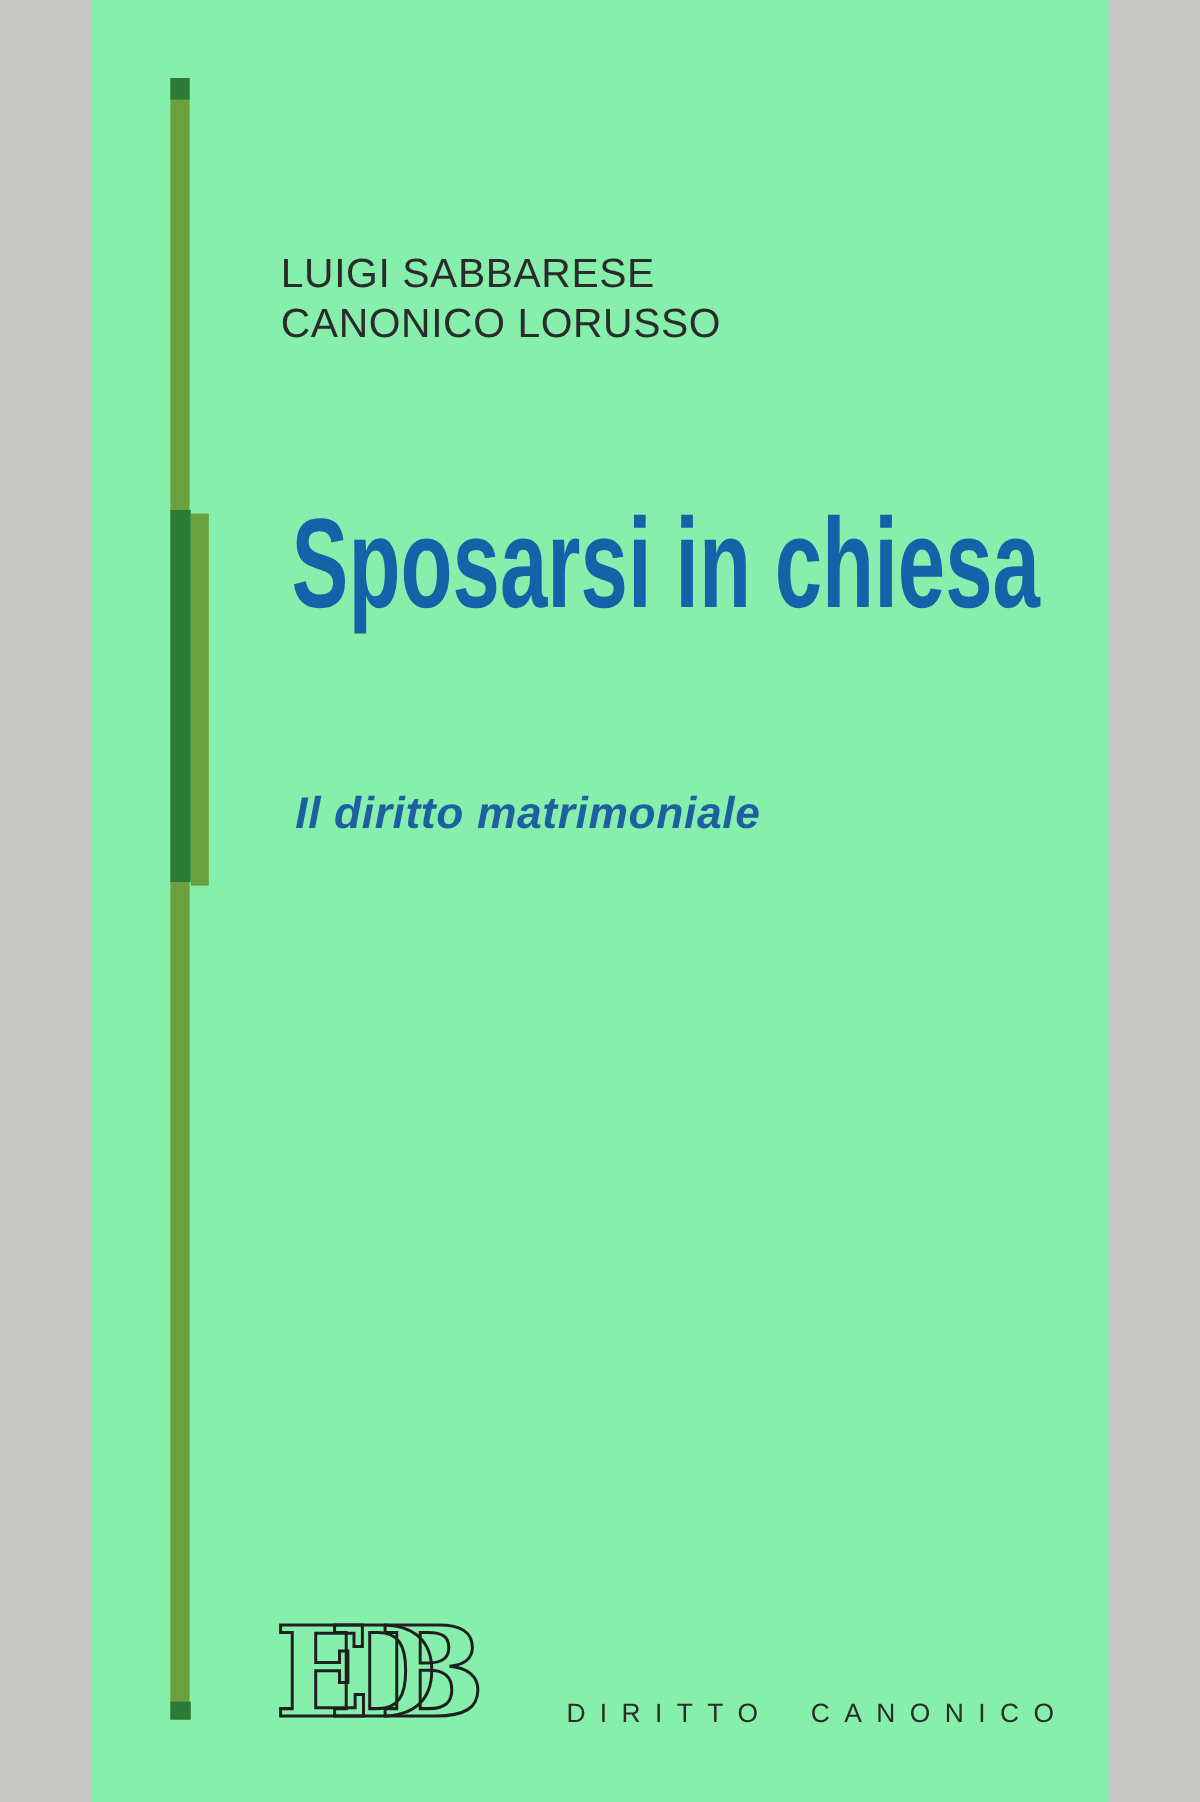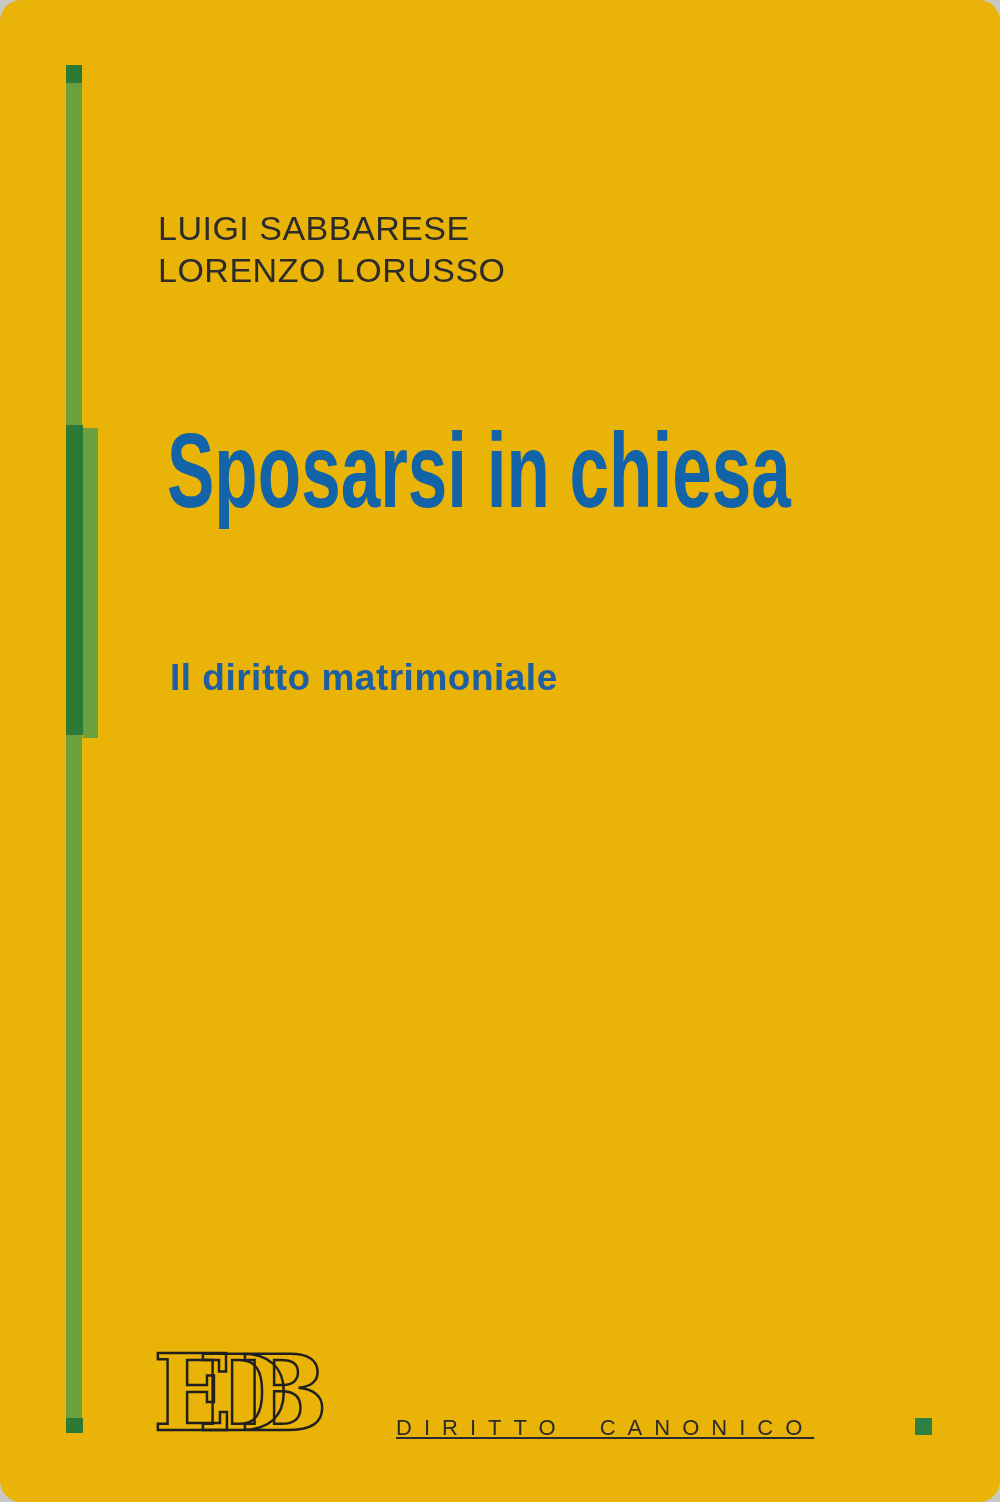--- a/index.html
+++ b/index.html
@@ -1,24 +1,23 @@
 <!DOCTYPE html>
 <html><head>
 <meta charset="utf-8">
 <style>
   html, body { margin: 0; padding: 0; background: #c8c8c4; }
   .cover {
     position: relative;
-    width: 1000px;
+    width: 848px;
     height: 1502px;
-    background: #eab308;
+    background: #86efac;
     overflow: hidden;
     font-family: "Liberation Sans", sans-serif;
     margin: 0 auto;
-    border-radius: 21px;
   }
 
   
   .stripe-main {
     position: absolute; left: 66px; top: 65px;
     width: 16px; height: 1368px;
     background: #6aa03e;
   }
   .stripe-cap-top {
     position: absolute; left: 66px; top: 65px;
@@ -65,20 +64,21 @@
   }
 
   
   .subtitle {
     position: absolute; left: 170px; top: 655px;
     font-size: 37px; line-height: 46px;
     font-weight: bold;
     color: #1e5fa2;
     letter-spacing: 0.5px;
     white-space: nowrap;
+    font-style: italic;
   }
 
   
   .edb-logo {
     position: absolute; left: 150px; top: 1350px;
     width: 175px; height: 88px;
   }
   .edb-logo text {
     font-family: "DejaVu Serif", "Liberation Serif", serif;
     font-weight: bold;
@@ -89,42 +89,41 @@
   }
 
   
   .series {
     position: absolute; left: 396px; top: 1415px;
     font-size: 22px; line-height: 26px;
     color: #2b2b2b;
     letter-spacing: 12px;
     word-spacing: 14px;
     white-space: nowrap;
-    text-decoration: underline;
   }
   .series-square {
     position: absolute; left: 915px; top: 1418px;
     width: 17px; height: 17px;
     background: #2e8044;
   }
 </style>
 </head>
 <body>
 
 <div class="cover">
 
   <div class="stripe-main"></div>
   <div class="stripe-cap-top"></div>
   <div class="stripe-wide-dark"></div>
   <div class="stripe-wide-light"></div>
   <div class="stripe-cap-bottom"></div>
 
   <div class="authors">
     <div>LUIGI SABBARESE</div>
-    <div>LORENZO LORUSSO</div>
+    <div>CANONICO LORUSSO</div>
   </div>
 
   <h1 class="title">Sposarsi in chiesa</h1>
 
   <div class="subtitle">
     <div>Il diritto matrimoniale</div>
   </div>
 
   <div class="edb-logo">
     <svg width="175" height="88" viewBox="0 0 175 88">

